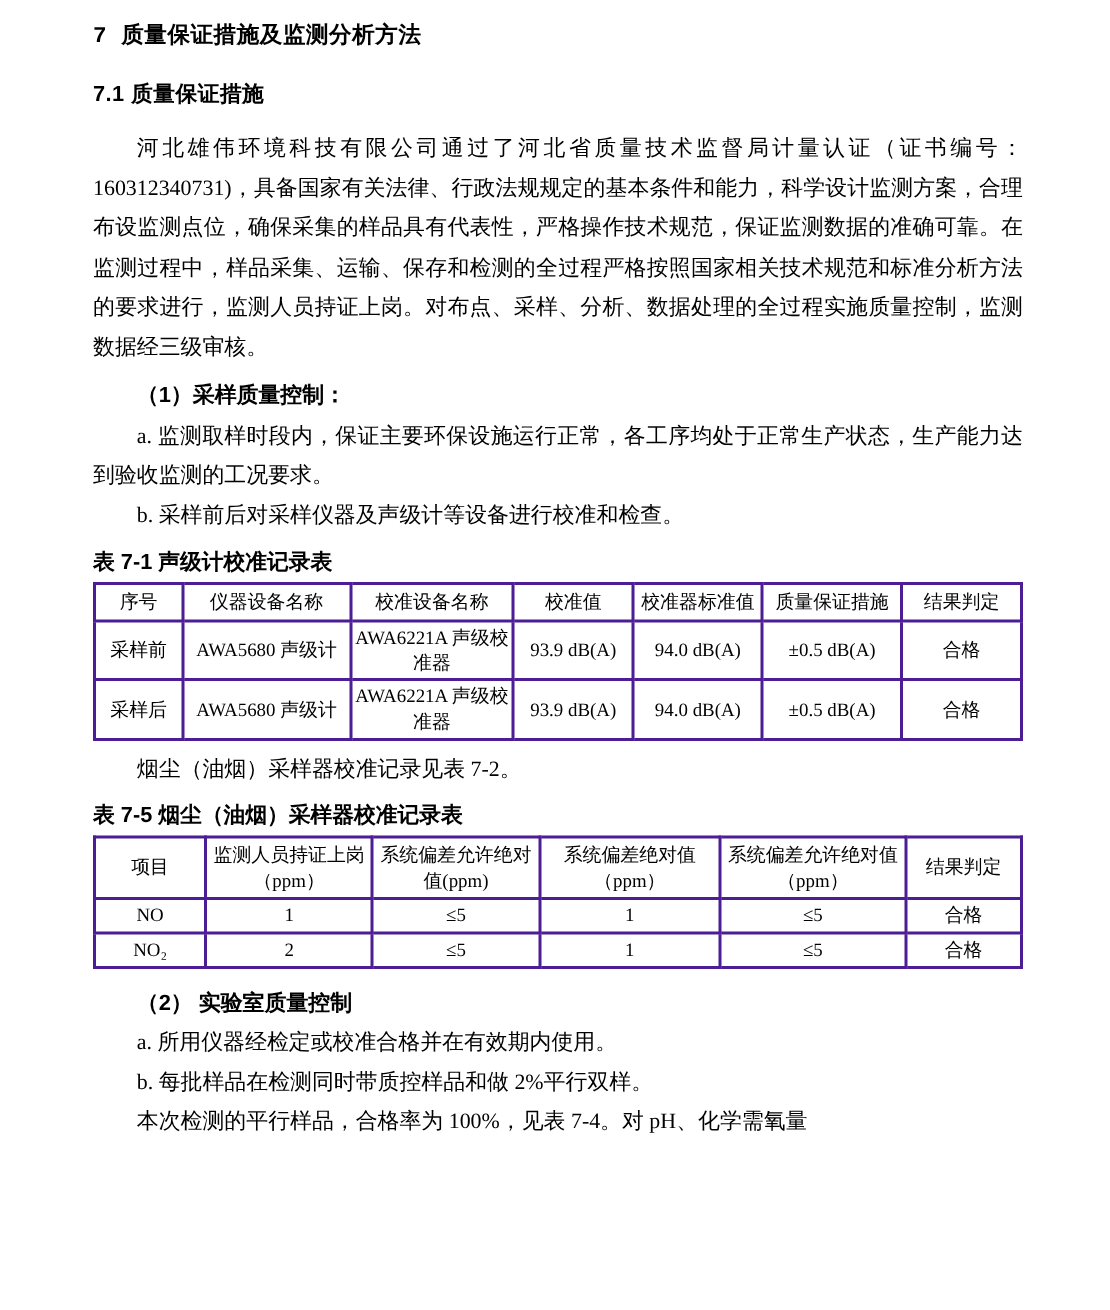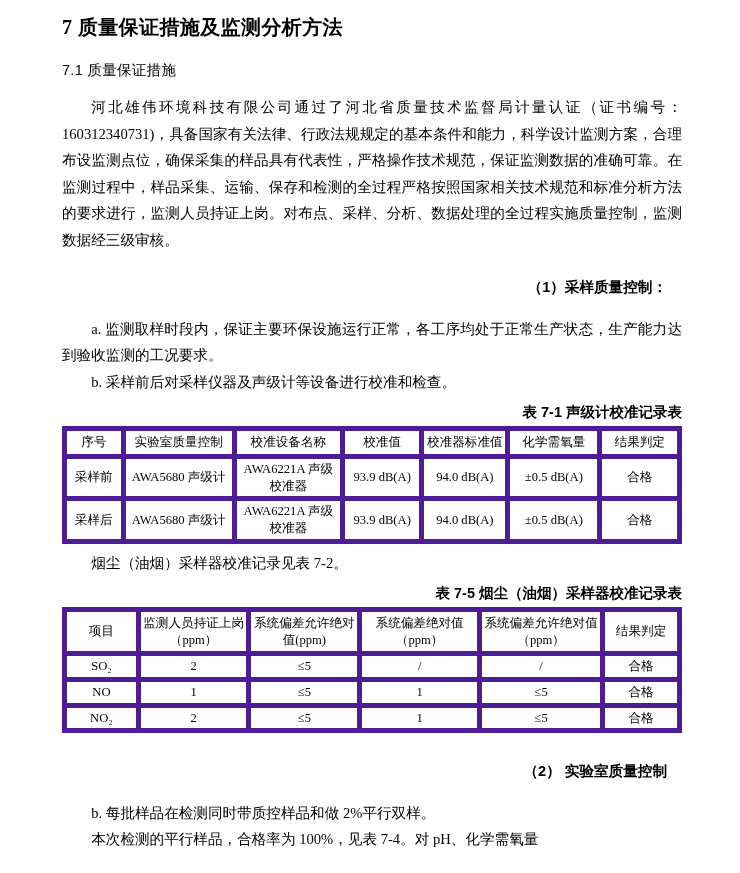--- a/index.html
+++ b/index.html
@@ -15,66 +15,65 @@
     overflow: hidden;
   }
   .page {
     width: 740px;
     height: 873px;
     box-sizing: border-box;
     padding: 14px 58px 0 62px;
     position: relative;
   }
   h1.doc-h1 {
-    font-family: Liberation Serif, serif;
-    font-size: 20px;
+    font-family: Liberation Mono, monospace;
+    font-size: 15px;
     font-weight: bold;
     margin: 0 0 20px 0;
     letter-spacing: 0.4px;
   }
   h2.doc-h2 {
     font-family: "Liberation Sans", "DejaVu Sans", sans-serif;
     font-size: 14.5px;
-    font-weight: normal;
+    font-weight: bold;
     margin: 0 0 14px 0;
     letter-spacing: 0.3px;
   }
   p.para {
     font-size: 14.6px;
     line-height: 1.82;
     margin: 0;
     text-align: justify;
     text-justify: inter-ideograph;
     text-indent: 2em;
   }
   p.subhead {
     font-size: 14.6px;
     line-height: 1.82;
-    margin: 15px;
+    margin: 0;
     text-indent: 2em;
     font-weight: bold;
     font-family: "Liberation Sans", "DejaVu Sans", sans-serif;
-    text-align: right;
   }
   .tbl-caption {
-    text-align: right;
+    text-align: left;
     font-family: "Liberation Sans", "DejaVu Sans", sans-serif;
     font-weight: bold;
     font-size: 14.5px;
     margin: 8px 0 4px 0;
   }
   table.doc-table {
     border-collapse: collapse;
     width: 100%;
     font-size: 12.6px;
     line-height: 1.32;
     table-layout: fixed;
   }
   table.doc-table td {
-    border: 5px solid #4c1d95;
+    border: 2px solid #4c1d95;
     text-align: center;
     vertical-align: middle;
     padding: 2px 2px;
   }
   table.doc-table td.hdr {
     padding: 3px 2px;
   }
   .spacer-6 { height: 6px; }
   .spacer-10 { height: 10px; }
 </style>
@@ -106,25 +105,25 @@
       <col style="width:17.5%">
       <col style="width:17.0%">
       <col style="width:12.5%">
       <col style="width:13.5%">
       <col style="width:14.5%">
       <col style="width:12.5%">
     </colgroup>
     <tbody>
       <tr>
         <td class="hdr">序号</td>
-        <td class="hdr">实验室质量控制</td>
+        <td class="hdr">仪器设备名称</td>
         <td class="hdr">校准设备名称</td>
         <td class="hdr">校准值</td>
         <td class="hdr">校准器标准值</td>
-        <td class="hdr">化学需氧量</td>
+        <td class="hdr">质量保证措施</td>
         <td class="hdr">结果判定</td>
       </tr>
       <tr>
         <td>采样前</td>
         <td>AWA5680 声级计</td>
         <td>AWA6221A 声级校准器</td>
         <td>93.9 dB(A)</td>
         <td>94.0 dB(A)</td>
         <td>±0.5 dB(A)</td>
         <td>合格</td>
@@ -159,28 +158,20 @@
     <tbody>
       <tr>
         <td class="hdr">项目</td>
         <td class="hdr">监测人员持证上岗（ppm）</td>
         <td class="hdr">系统偏差允许绝对值(ppm)</td>
         <td class="hdr">系统偏差绝对值（ppm）</td>
         <td class="hdr">系统偏差允许绝对值（ppm）</td>
         <td class="hdr">结果判定</td>
       </tr>
       <tr>
-        <td>SO₂</td>
-        <td>2</td>
-        <td>≤5</td>
-        <td>/</td>
-        <td>/</td>
-        <td>合格</td>
-      </tr>
-      <tr>
         <td>NO</td>
         <td>1</td>
         <td>≤5</td>
         <td>1</td>
         <td>≤5</td>
         <td>合格</td>
       </tr>
       <tr>
         <td>NO₂</td>
         <td>2</td>
@@ -189,18 +180,19 @@
         <td>≤5</td>
         <td>合格</td>
       </tr>
     </tbody>
   </table>
 
   <div class="spacer-10"></div>
 
   <p class="subhead">（2）  实验室质量控制</p>
 
+  <p class="para">a. 所用仪器经检定或校准合格并在有效期内使用。</p>
 
   <p class="para">b. 每批样品在检测同时带质控样品和做 2%平行双样。</p>
 
   <p class="para">本次检测的平行样品，合格率为 100%，见表 7-4。对 pH、化学需氧量</p>
 
 </div>
 
 </body></html>

